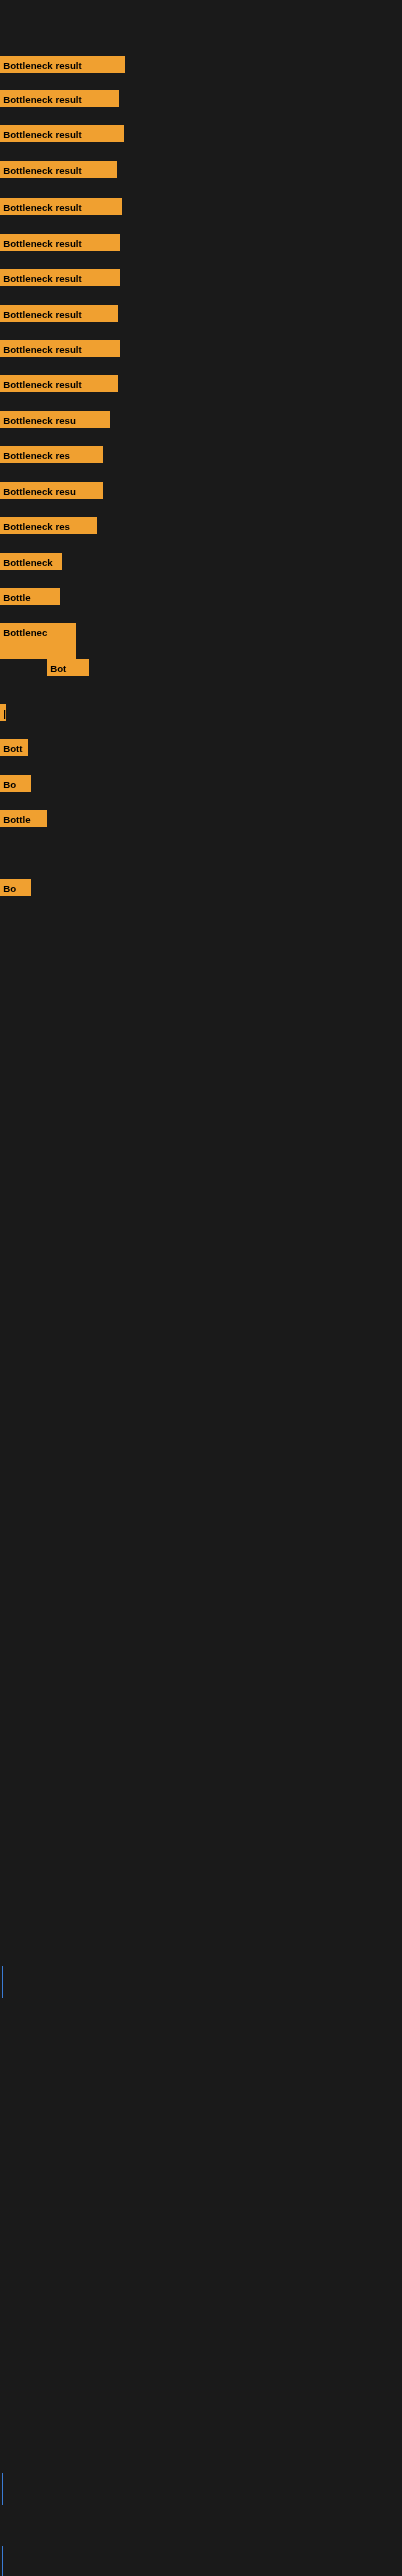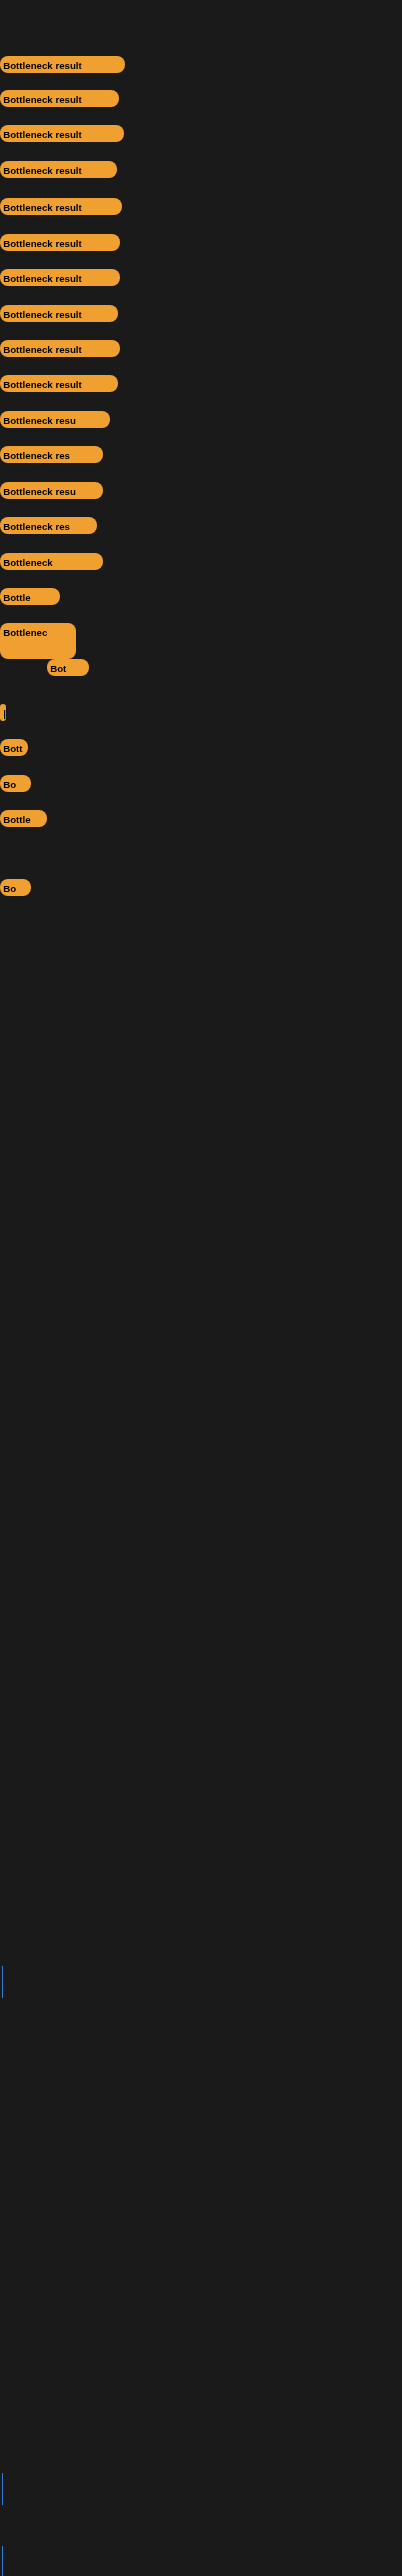--- a/index.html
+++ b/index.html
@@ -25,21 +25,20 @@
       display: inline-block;
       background-color: #f0a030;
       color: #000;
       font-size: 9.7px;
       font-weight: bold;
       padding: 1.6px 3.2px;
       white-space: nowrap;
       overflow: hidden;
       position: absolute;
       left: 0;
-      border-radius: 8px;
     }
     .divider-line {
       position: absolute;
       left: 1.6px;
       width: 0.8px;
       background-color: #3a7bd5;
     }
   </style>
 </head>
 <body>
@@ -54,21 +53,21 @@
     <div class="bottleneck-bar" style="top: 188px; width: 122px; height: 17.7px; line-height: 17.7px;">Bottleneck result</div>
     <div class="bottleneck-bar" style="top: 224px; width: 120px; height: 17.7px; line-height: 17.7px;">Bottleneck result</div>
     <div class="bottleneck-bar" style="top: 259px; width: 120px; height: 17.7px; line-height: 17.7px;">Bottleneck result</div>
     <div class="bottleneck-bar" style="top: 295px; width: 118px; height: 17.7px; line-height: 17.7px;">Bottleneck result</div>
     <div class="bottleneck-bar" style="top: 330px; width: 120px; height: 17.7px; line-height: 17.7px;">Bottleneck result</div>
     <div class="bottleneck-bar" style="top: 365px; width: 118px; height: 17.7px; line-height: 17.7px;">Bottleneck result</div>
     <div class="bottleneck-bar" style="top: 401px; width: 110px; height: 17.7px; line-height: 17.7px;">Bottleneck resu</div>
     <div class="bottleneck-bar" style="top: 436px; width: 103px; height: 17.7px; line-height: 17.7px;">Bottleneck res</div>
     <div class="bottleneck-bar" style="top: 472px; width: 103px; height: 17.7px; line-height: 17.7px;">Bottleneck resu</div>
     <div class="bottleneck-bar" style="top: 507px; width: 97px; height: 17.7px; line-height: 17.7px;">Bottleneck res</div>
-    <div class="bottleneck-bar" style="top: 543px; width: 103px; height: 17.7px; line-height: 17.7px;">Bottleneck</div>
+    <div class="bottleneck-bar" style="top: 543px; width: 62px; height: 17.7px; line-height: 17.7px;">Bottleneck</div>
     <div class="bottleneck-bar" style="top: 578px; width: 60px; height: 17.7px; line-height: 17.7px;">Bottle</div>
     <div class="bottleneck-bar" style="top: 613px; width: 76px; height: 36px; line-height: 17.7px;">Bottlenec</div>
     <div class="bottleneck-bar" style="top: 649px; width: 42px; height: 17.7px; line-height: 17.7px; margin-left: 47px;">Bot</div>
     <div class="bottleneck-bar" style="top: 694px; width: 3.2px; height: 17.7px; line-height: 17.7px;">|</div>
     <div class="bottleneck-bar" style="top: 729px; width: 28px; height: 17.7px; line-height: 17.7px;">Bott</div>
     <div class="bottleneck-bar" style="top: 765px; width: 31px; height: 17.7px; line-height: 17.7px;">Bo</div>
     <div class="bottleneck-bar" style="top: 800px; width: 47px; height: 17.7px; line-height: 17.7px;">Bottle</div>
     <div class="bottleneck-bar" style="top: 869px; width: 31px; height: 17.7px; line-height: 17.7px;">Bo</div>
     <div class="divider-line" style="top: 1956px; height: 32px;"></div>
     <div class="divider-line" style="top: 2463px; height: 32px;"></div>

